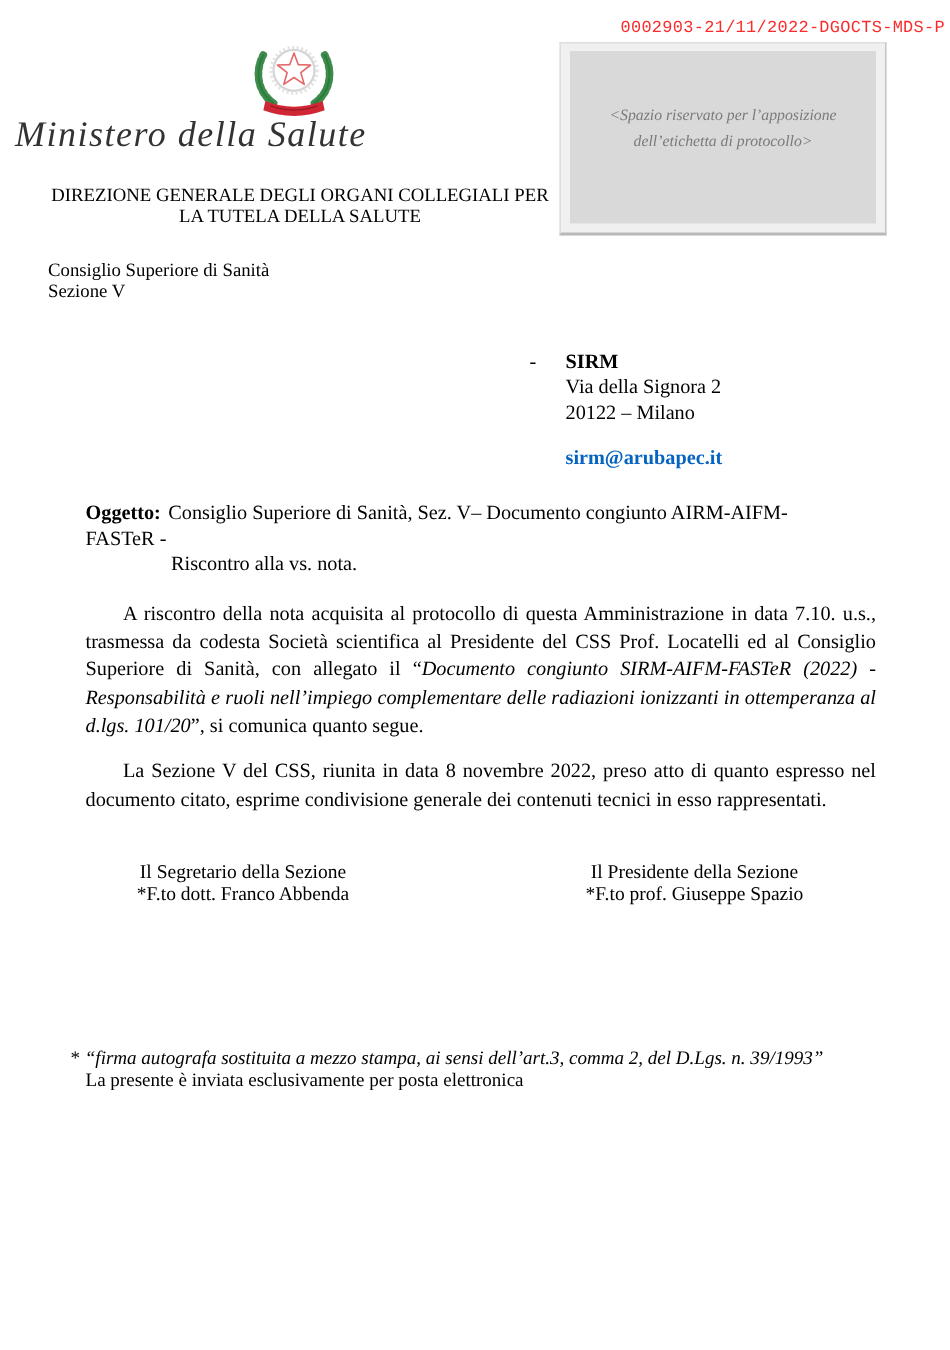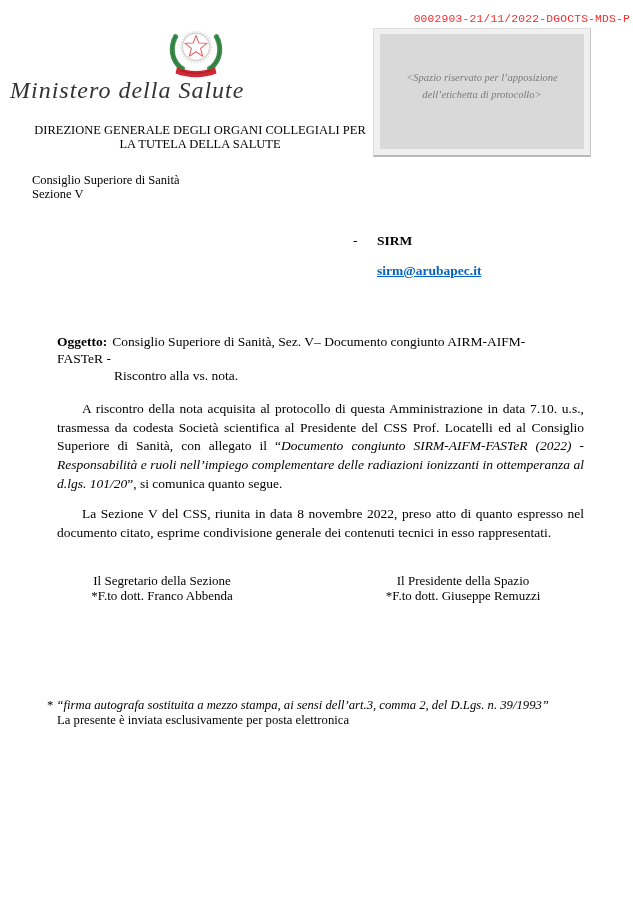--- a/index.html
+++ b/index.html
@@ -56,21 +56,21 @@
   }
 
   
   .recipient { position:absolute; top:232px; left:353px; font-size:13.5px; line-height:1.27; }
   .recipient-row { display:flex; }
   .recipient-dash { width:24px; }
   .recipient-name { font-weight:bold; }
   .recipient-lines { padding-left:24px; }
   .recipient-email-row { padding-left:24px; margin-top:13px; }
   .email-link {
-    font-weight:bold; color:#0563c1; text-decoration:underline; cursor:pointer;
+    font-weight:bold; color:#0563c1; cursor:pointer;
   }
 
   
   .subject { position:absolute; top:333px; left:57px; width:510px; font-size:13.5px; line-height:1.27; }
   .subject-label { font-weight:bold; margin-right:5px; }
   .subject-line2 { padding-left:57px; }
 
   
   .body-par {
     position:absolute; left:57px; width:527px;
@@ -130,41 +130,45 @@
   <div class="council-block">
     <div>Consiglio Superiore di Sanità</div>
     <div>Sezione V</div>
   </div>
 
   <div class="recipient">
     <div class="recipient-row">
       <span class="recipient-dash">-</span>
       <span class="recipient-name">SIRM</span>
     </div>
+    <div class="recipient-lines">
+      <div>Via della Signora 2</div>
+      <div>20122 – Milano</div>
+    </div>
     <div class="recipient-email-row">
       <a class="email-link">sirm@arubapec.it</a>
     </div>
   </div>
 
   <div class="subject">
     <div><span class="subject-label">Oggetto:</span><span>Consiglio Superiore di Sanità, Sez. V– Documento congiunto AIRM-AIFM-FASTeR -</span></div>
     <div class="subject-line2">Riscontro alla vs. nota.</div>
   </div>
 
   <p class="body-par par1"><span>A riscontro della nota acquisita al protocollo di questa Amministrazione in data 7.10. u.s., trasmessa da codesta Società scientifica al Presidente del CSS Prof. Locatelli ed al Consiglio Superiore di Sanità, con allegato il “</span><span class="it">Documento congiunto SIRM-AIFM-FASTeR (2022) - Responsabilità e ruoli nell’impiego complementare delle radiazioni ionizzanti in ottemperanza al d.lgs. 101/20</span><span>”, si comunica quanto segue.</span></p>
 
   <p class="body-par par2">La Sezione V del CSS, riunita in data 8 novembre 2022, preso atto di quanto espresso nel documento citato, esprime condivisione generale dei contenuti tecnici in esso rappresentati.</p>
 
   <div class="sig-block sig-left">
     <div>Il Segretario della Sezione</div>
     <div>*F.to dott. Franco Abbenda</div>
   </div>
   <div class="sig-block sig-right">
-    <div>Il Presidente della Spazio</div>
-    <div>*F.to dott. Giuseppe Remuzzi</div>
+    <div>Il Presidente della Sezione</div>
+    <div>*F.to prof. Giuseppe Spazio</div>
   </div>
 
   <div class="footnotes">
     <div><span>* </span><span class="it">“firma autografa sostituita a mezzo stampa, ai sensi dell’art.3, comma 2, del D.Lgs. n. 39/1993”</span></div>
     <div class="footnote-line2">La presente è inviata esclusivamente per posta elettronica</div>
   </div>
 
 </div>
 
 </body></html>

